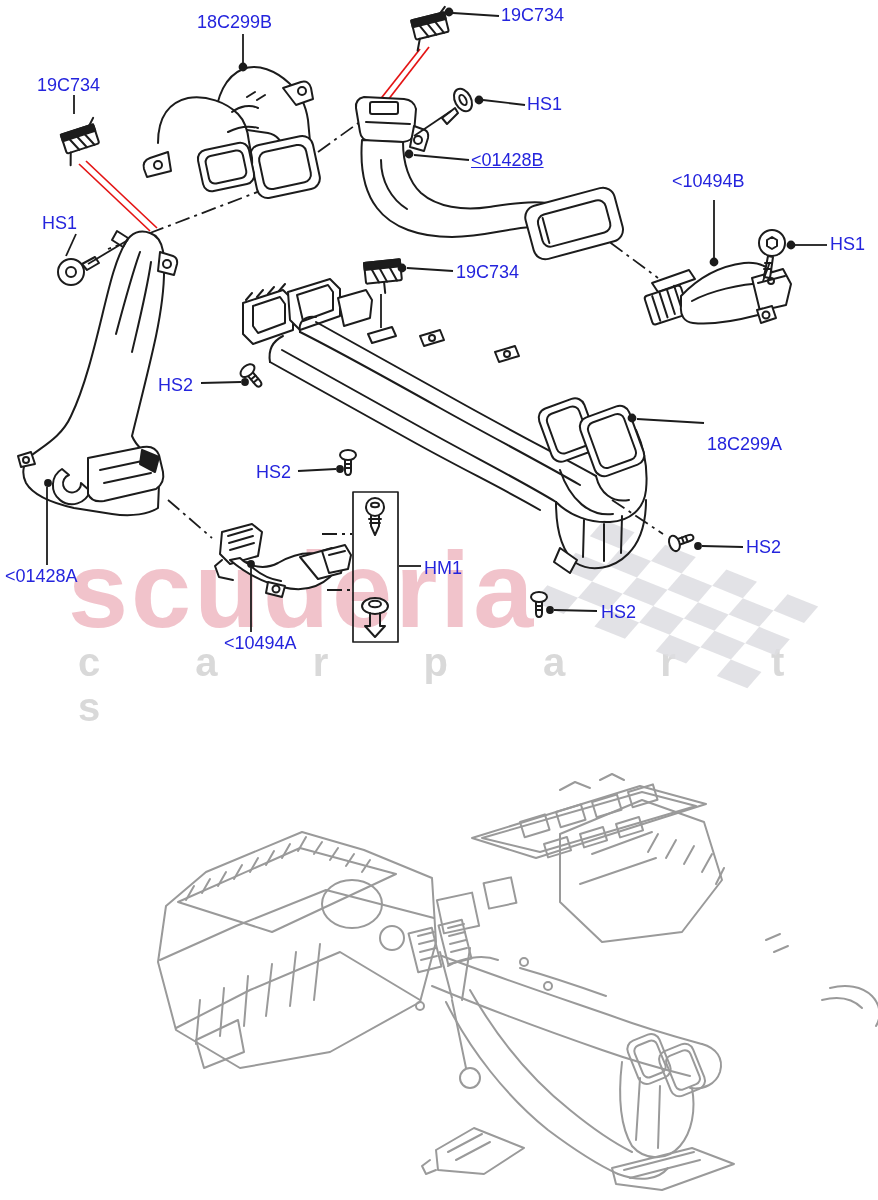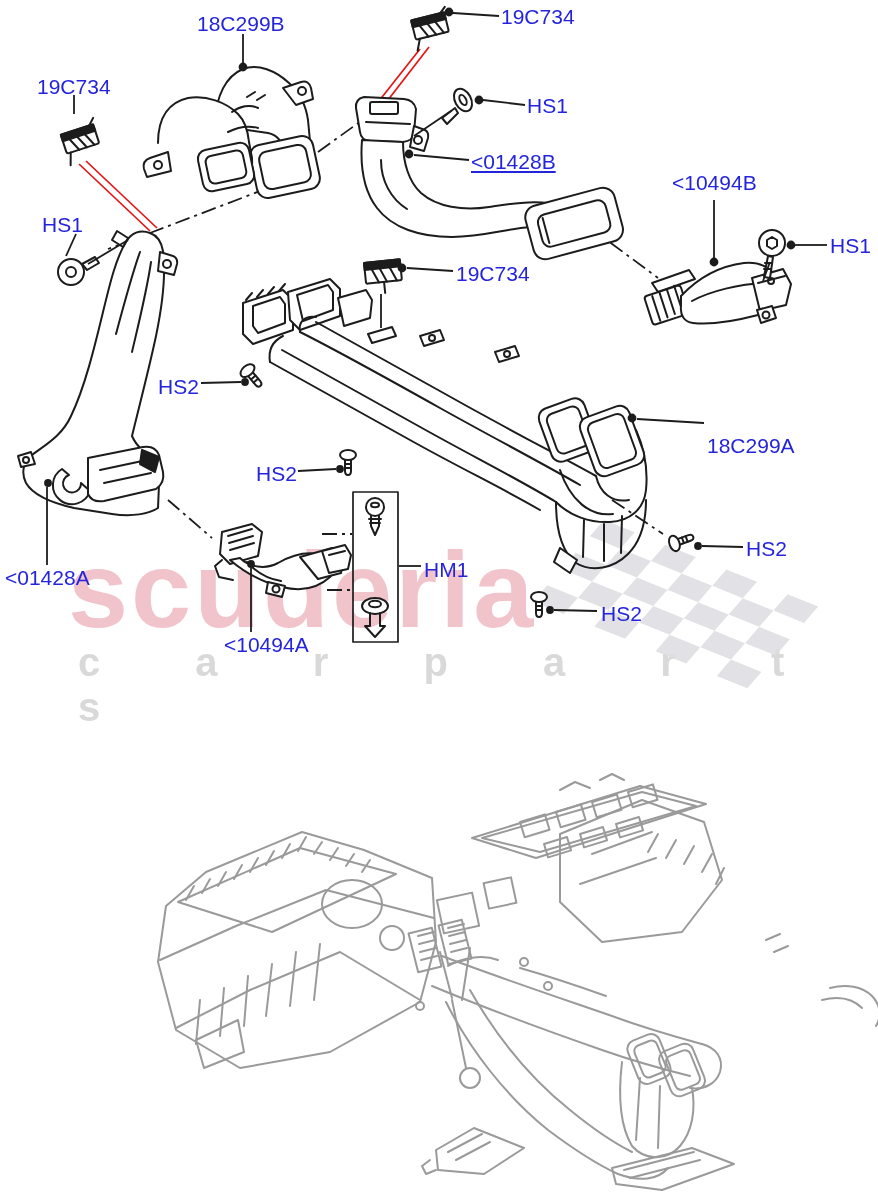--- a/index.html
+++ b/index.html
@@ -3,21 +3,21 @@
 <meta charset="utf-8">
 <style>
   html,body{margin:0;padding:0;background:#fff;}
   .stage{position:relative;width:878px;height:1200px;background:#fff;overflow:hidden;
          font-family:"Liberation Sans", sans-serif;}
   .wm-brand{position:absolute;left:56px;top:527px;font-size:108px;font-weight:bold;
             letter-spacing:3px;color:rgba(214,80,104,0.34);user-select:none;margin-left:12px;}
   .wm-tag{position:absolute;left:62px;top:640px;font-size:40px;font-weight:bold;
           letter-spacing:42px;color:#d9d9d9;user-select:none;margin-left:16px;}
   .svg-layer{position:absolute;left:0;top:0;}
-  .callout{position:absolute;font-size:21px;color:#2424dd;white-space:nowrap;
+  .callout{position:absolute;font-size:18px;color:#2424dd;white-space:nowrap;
            line-height:1;cursor:pointer;}
 </style>
 </head>
 <body>
 
 <div class="stage">
 
   <div class="wm-brand">scuderia</div>
   <div class="wm-tag">c a r   p a r t s</div>
 

